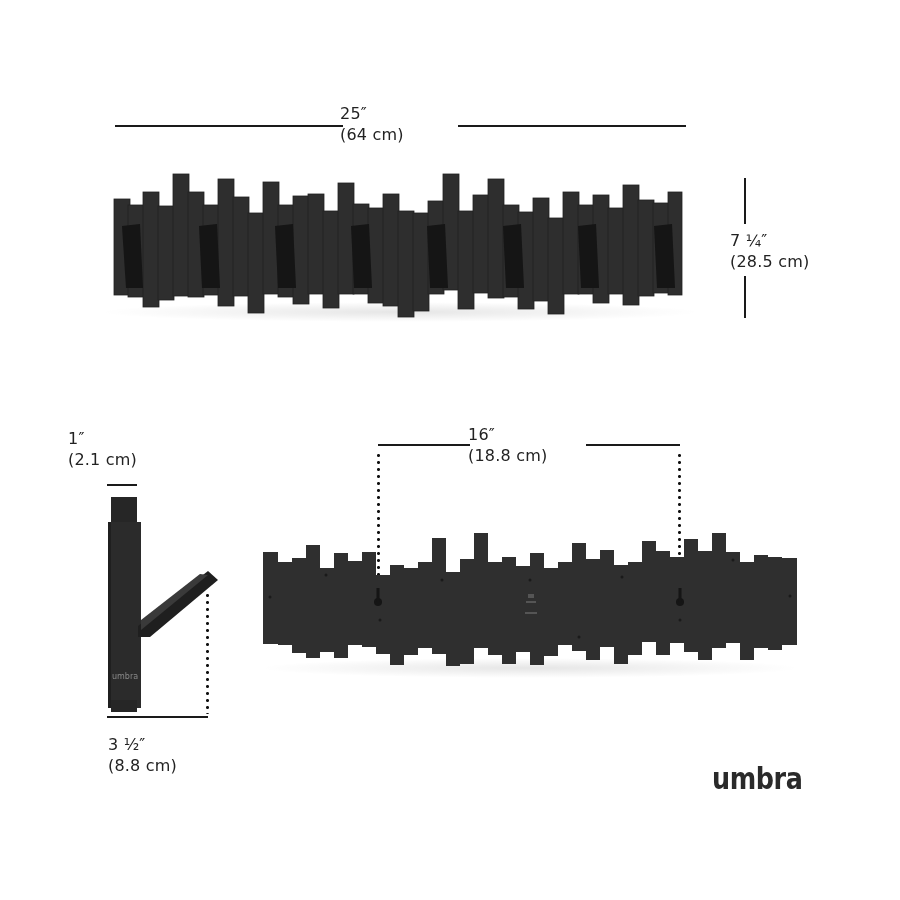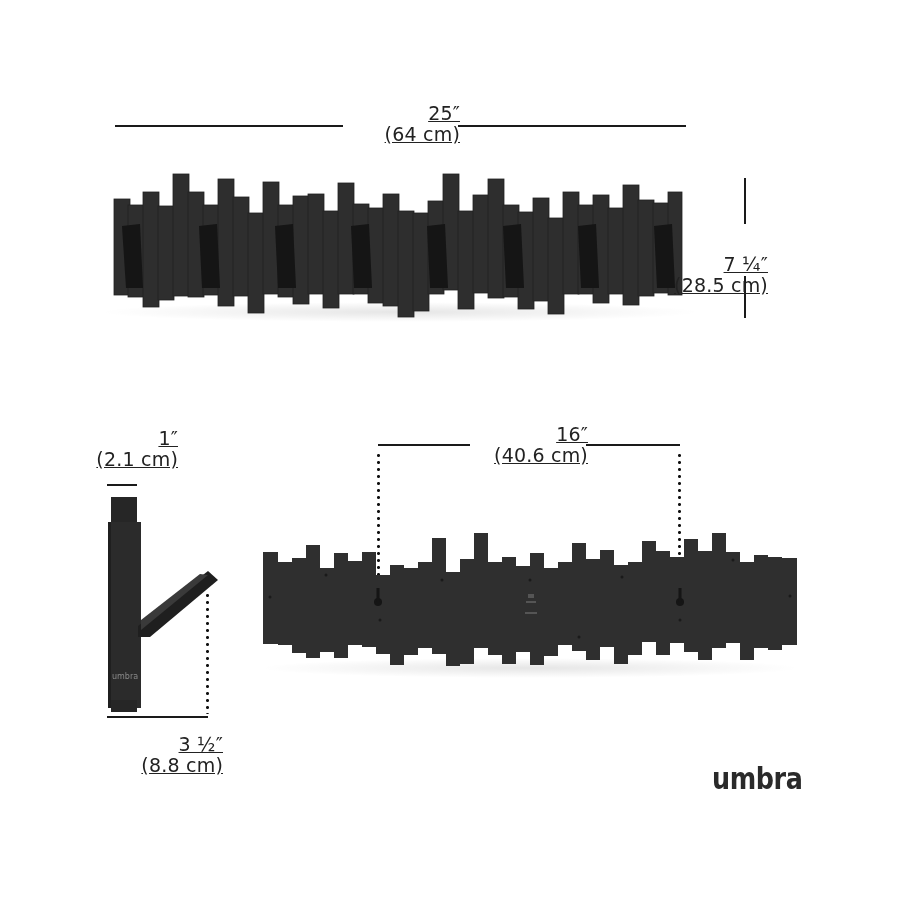--- a/index.html
+++ b/index.html
@@ -1,17 +1,17 @@
 <!DOCTYPE html>
 <html><head>
 <meta charset="utf-8">
 <style>
   html, body { margin: 0; padding: 0; background: #ffffff; }
   body { width: 900px; height: 900px; position: relative; overflow: hidden; font-family: "DejaVu Sans", "Liberation Sans", sans-serif; color: #1a1a1a; }
-  .label { position: absolute; text-align: right; font-size: 19px; line-height: 21px; color: #222; letter-spacing: 0.2px; text-decoration: underline; }
+  .label { position: absolute; text-align: left; font-size: 16px; line-height: 21px; color: #222; letter-spacing: 0.2px; }
   .label span { display: block; white-space: nowrap; }
   .hline { position: absolute; height: 2px; background: #1a1a1a; }
   .vline { position: absolute; width: 2px; background: #1a1a1a; }
   .dots { position: absolute; width: 3px; background-image: radial-gradient(circle, #111 1.3px, transparent 1.6px); background-size: 3px 7px; background-repeat: repeat-y; }
   .brand { position: absolute; font-family: "DejaVu Sans", sans-serif; font-weight: bold; font-size: 31px; letter-spacing: -0.5px; color: #2a2a2a; transform: scaleX(0.82); transform-origin: left top; }
   svg { position: absolute; overflow: visible; }
 </style>
 </head>
 <body>
 
@@ -79,21 +79,21 @@
     <polygon points="351,226 369,224 372,288 354,288"></polygon>
     <polygon points="427,226 445,224 448,288 430,288"></polygon>
     <polygon points="503,226 521,224 524,288 506,288"></polygon>
     <polygon points="578,226 596,224 599,288 581,288"></polygon>
     <polygon points="654,226 672,224 675,288 657,288"></polygon>
   </g>
 </svg>
 
 <div class="vline" style="left:744px; top:178px; height:46px;"></div>
 <div class="vline" style="left:744px; top:276px; height:42px;"></div>
-<div class="label" style="left:658px; top:230px; width:110px;margin-top:24px;">
+<div class="label" style="left:730px; top:230px; width:110px;">
   <span>7 ¼″</span>
   <span>(28.5 cm)</span>
 </div>
 
 <div class="label" style="left:68px; top:428px; width:110px;">
   <span>1″</span>
   <span>(2.1 cm)</span>
 </div>
 <div class="hline" style="left:107px; top:484px; width:30px;"></div>
 
@@ -110,21 +110,21 @@
 <div class="hline" style="left:107px; top:716px; width:101px;"></div>
 <div class="label" style="left:108px; top:734px; width:115px;">
   <span>3 ½″</span>
   <span>(8.8 cm)</span>
 </div>
 
 <div class="hline" style="left:378px; top:444px; width:92px;"></div>
 <div class="hline" style="left:586px; top:444px; width:94px;"></div>
 <div class="label" style="left:468px; top:424px; width:120px;">
   <span>16″</span>
-  <span>(40.6 cm)</span>
+  <span>(18.8 cm)</span>
 </div>
 <div class="dots" style="left:377px; top:452px; height:130px;"></div>
 <div class="dots" style="left:678px; top:452px; height:128px;"></div>
 
 <svg style="left:0; top:0;" width="900" height="900">
   <ellipse cx="530" cy="668" rx="270" ry="10" fill="url(#shadowG)"></ellipse>
   <path fill="#2f2f2f" d="
     M263,552 L278,552 L278,562 L292,562 L292,558 L306,558 L306,545 L320,545 L320,568 L334,568 L334,553 L348,553 L348,561 L362,561 L362,552 L376,552 L376,575 L390,575 L390,565 L404,565 L404,568 L418,568 L418,562 L432,562 L432,538 L446,538 L446,572 L460,572 L460,559 L474,559 L474,533 L488,533 L488,562 L502,562 L502,557 L516,557 L516,566 L530,566 L530,553 L544,553 L544,568 L558,568 L558,562 L572,562 L572,543 L586,543 L586,559 L600,559 L600,550 L614,550 L614,565 L628,565 L628,562 L642,562 L642,541 L656,541 L656,551 L670,551 L670,557 L684,557 L684,539 L698,539 L698,551 L712,551 L712,533 L726,533 L726,552 L740,552 L740,562 L754,562 L754,555 L768,555 L768,557 L782,557 L782,558 L797,558
     L797,645 L782,645 L782,650 L768,650 L768,648 L754,648 L754,660 L740,660 L740,643 L726,643 L726,648 L712,648 L712,660 L698,660 L698,652 L684,652 L684,643 L670,643 L670,655 L656,655 L656,642 L642,642 L642,655 L628,655 L628,664 L614,664 L614,647 L600,647 L600,660 L586,660 L586,651 L572,651 L572,645 L558,645 L558,656 L544,656 L544,665 L530,665 L530,652 L516,652 L516,664 L502,664 L502,655 L488,655 L488,648 L474,648 L474,664 L460,664 L460,666 L446,666 L446,654 L432,654 L432,648 L418,648 L418,655 L404,655 L404,665 L390,665 L390,654 L376,654 L376,647 L362,647 L362,645 L348,645 L348,658 L334,658 L334,652 L320,652 L320,658 L306,658 L306,653 L292,653 L292,645 L278,645 L278,644 L263,644 Z"></path>
 

